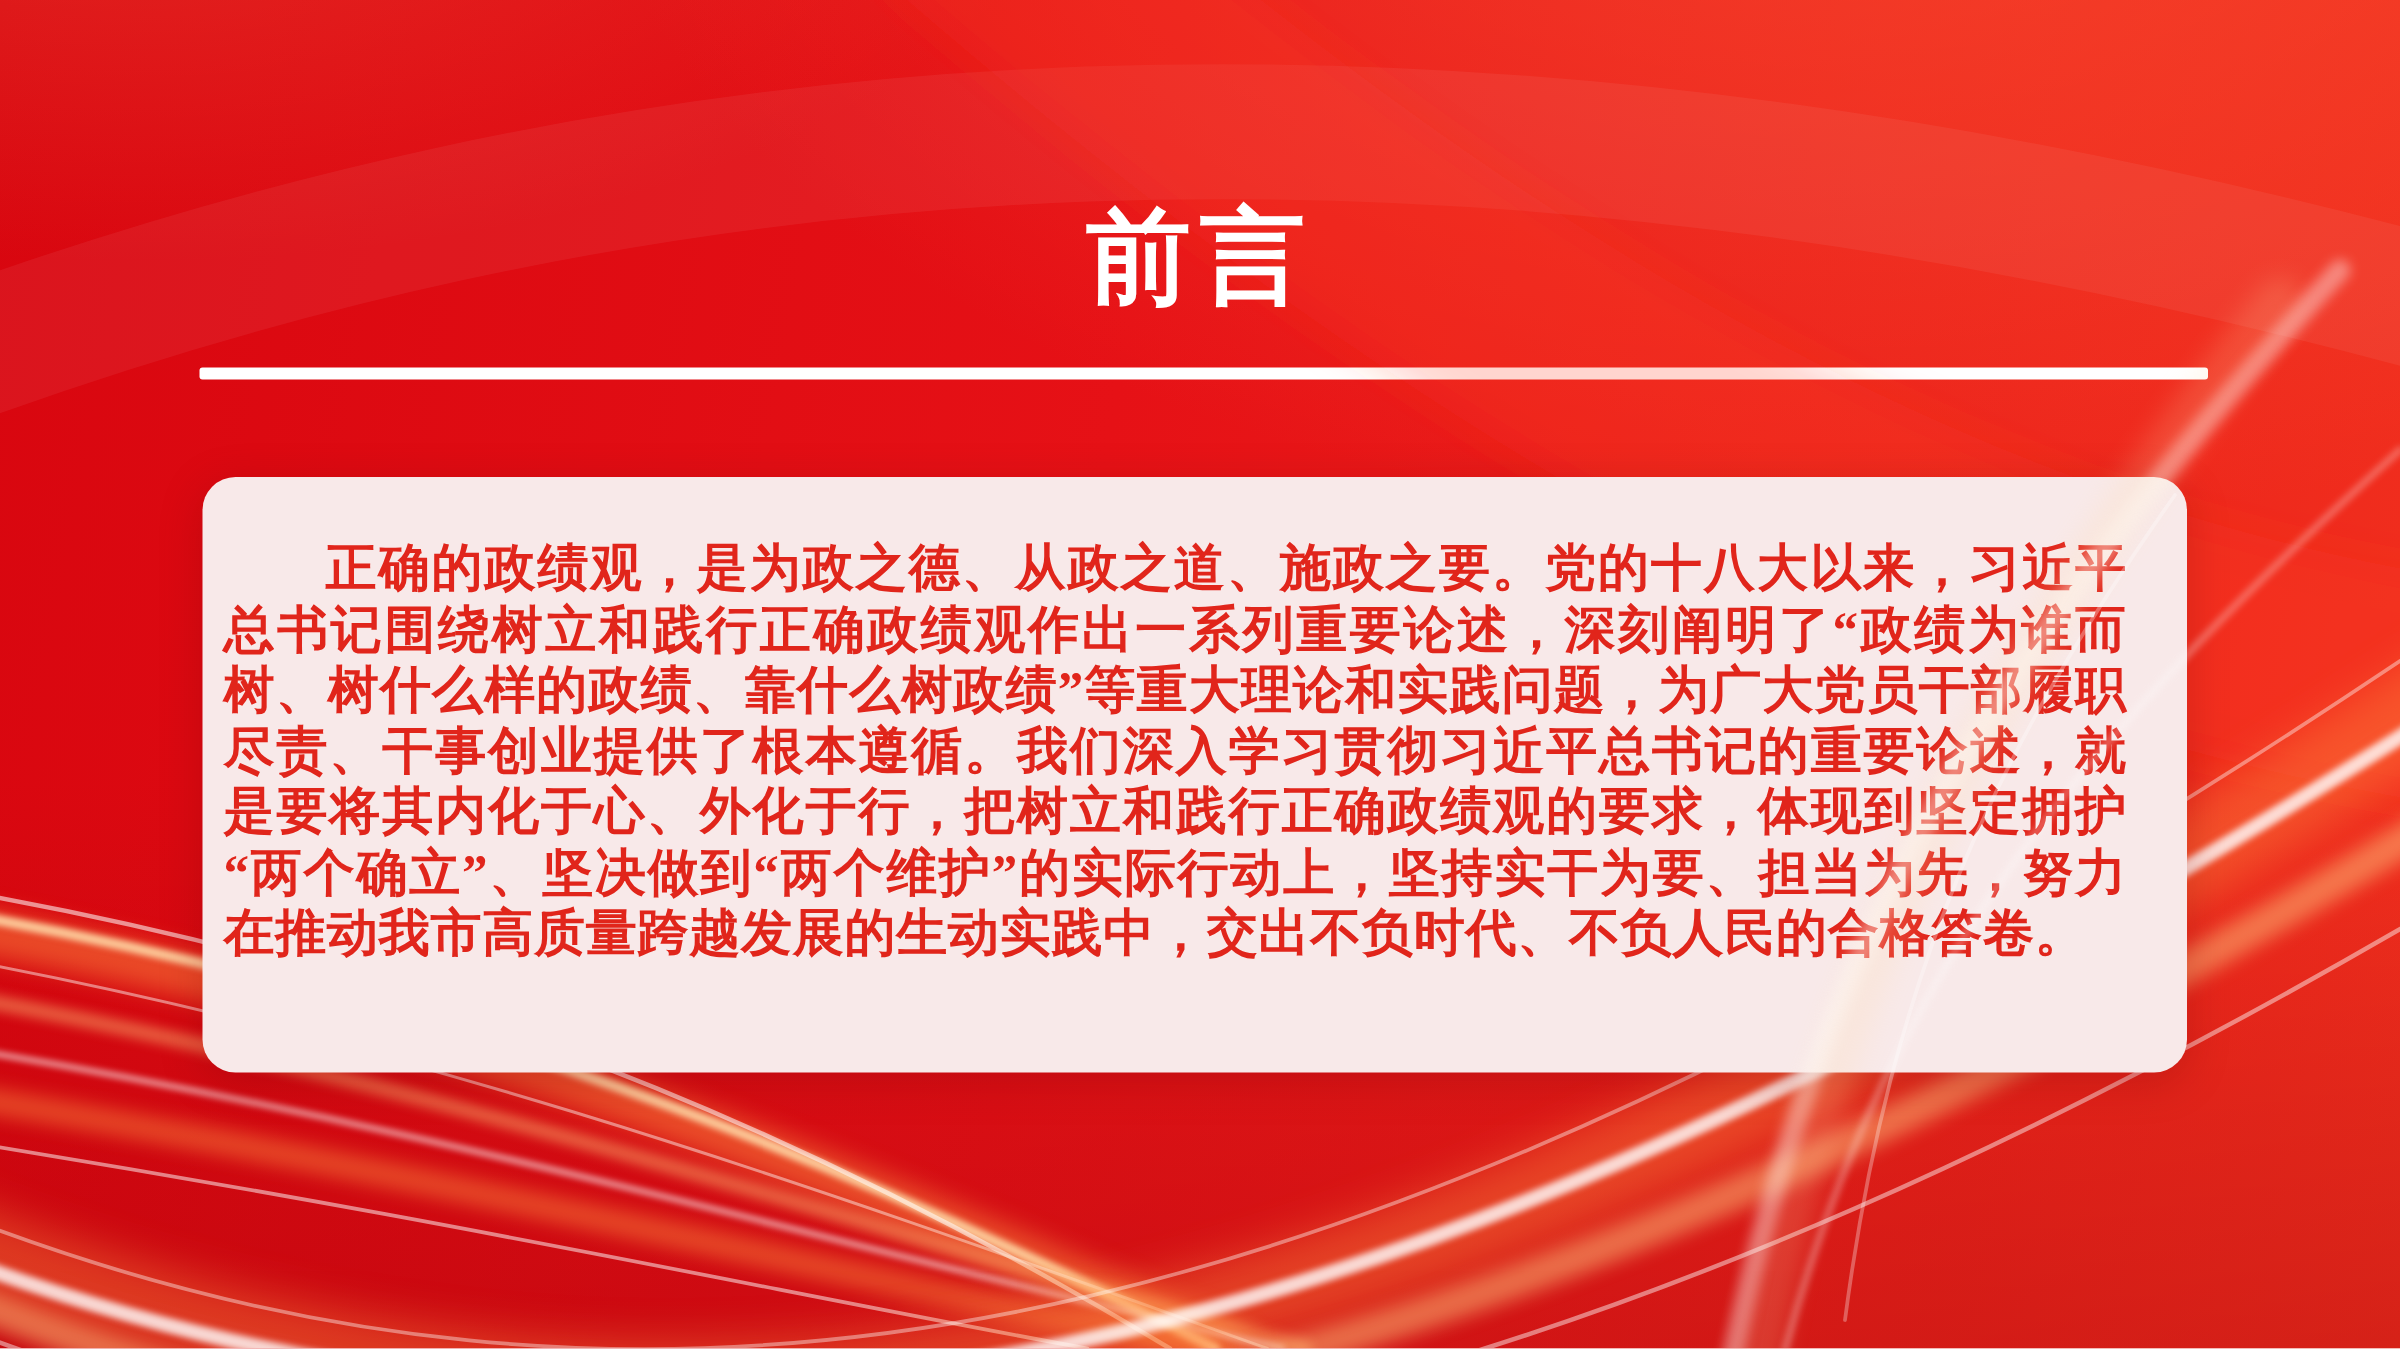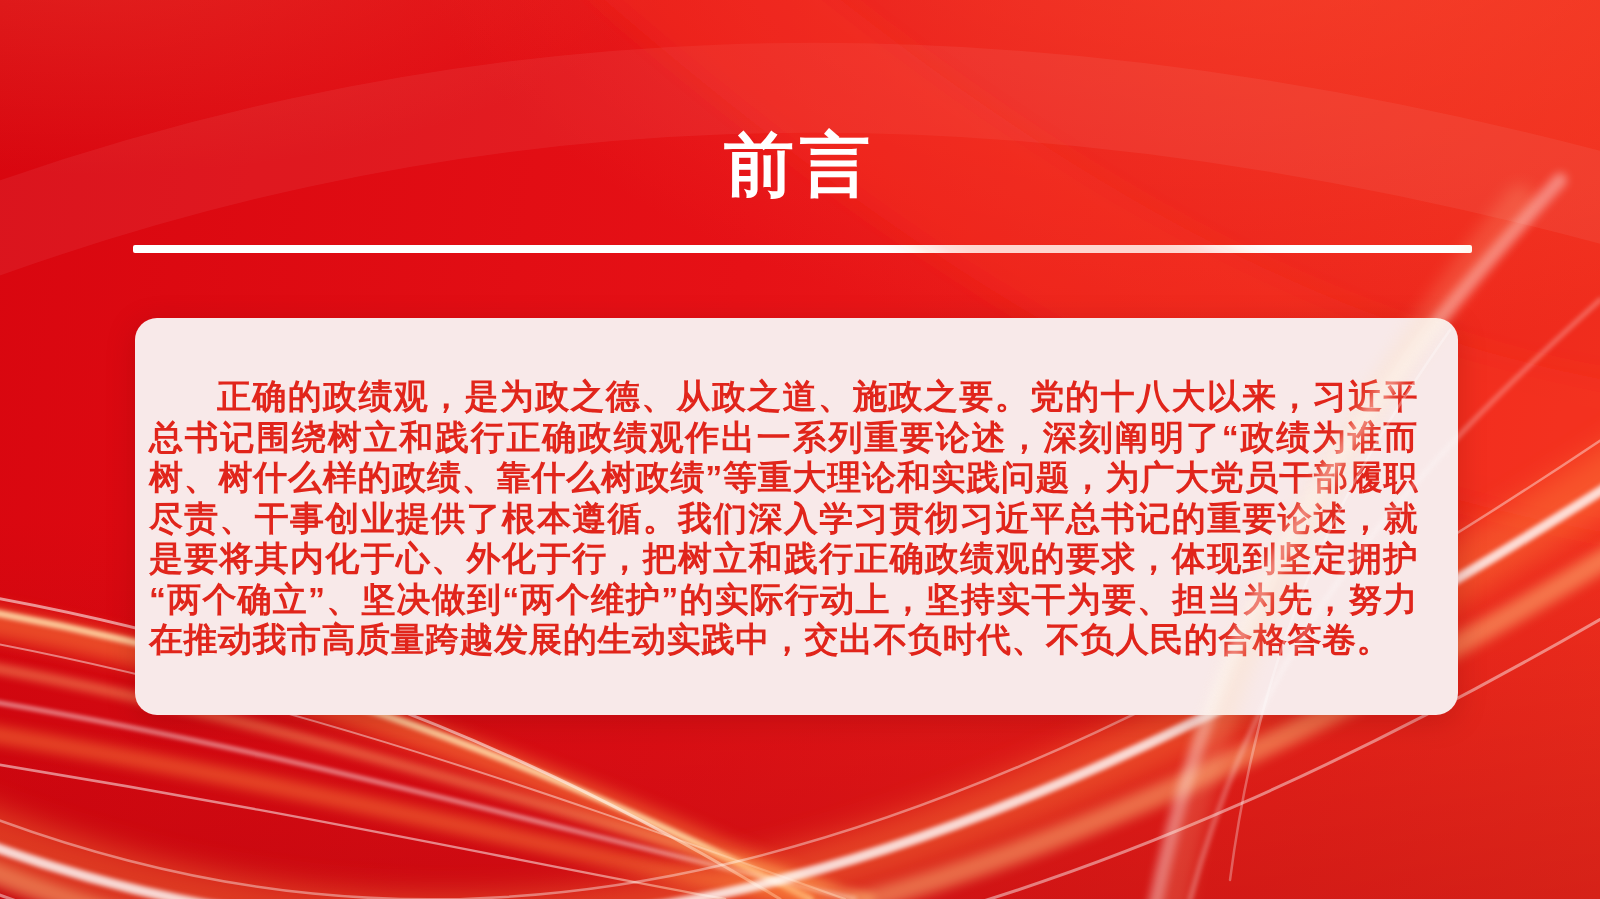--- a/index.html
+++ b/index.html
@@ -39,21 +39,21 @@
     position: absolute;
     top: 128px;
     left: 0;
     width: 1600px;
     text-align: center;
   }
 
   .slide-title {
     margin: 0;
     color: var(--title-text, #ffffff);
-    font-family: Liberation Mono, monospace;
+    font-family: Liberation Sans, sans-serif;
     font-weight: 700;
     font-size: 70px;
     line-height: 86px;
     letter-spacing: 6px;
   }
 
   .divider {
     position: absolute;
     left: 133px;
     top: 245px;
@@ -69,28 +69,29 @@
     top: 318px;
     width: 1323px;
     height: 397px;
     border-radius: 22px;
     background: var(--card-background, #f8e9e9);
     box-shadow: 0 6px 28px rgba(120, 0, 8, 0.25);
   }
 
   .card-text {
     margin: 0;
-    padding: 58px 40px 0 14px;
+    padding: 42px 40px 0 14px;
     color: var(--body-text, #e1251b);
     font-size: 34px;
     line-height: 40.5px;
     font-weight: 700;
     text-align: justify;
     text-indent: 2em;
     letter-spacing: 0.5px;
+    font-family: Liberation Serif, serif;
   }
 </style>
 </head>
 <body>
 
 <div class="slide">
 
   <svg class="bg-decor" viewBox="0 0 1600 899" xmlns="http://www.w3.org/2000/svg" aria-hidden="true">
     <defs>
       <filter id="b2" x="-20%" y="-20%" width="140%" height="140%">

